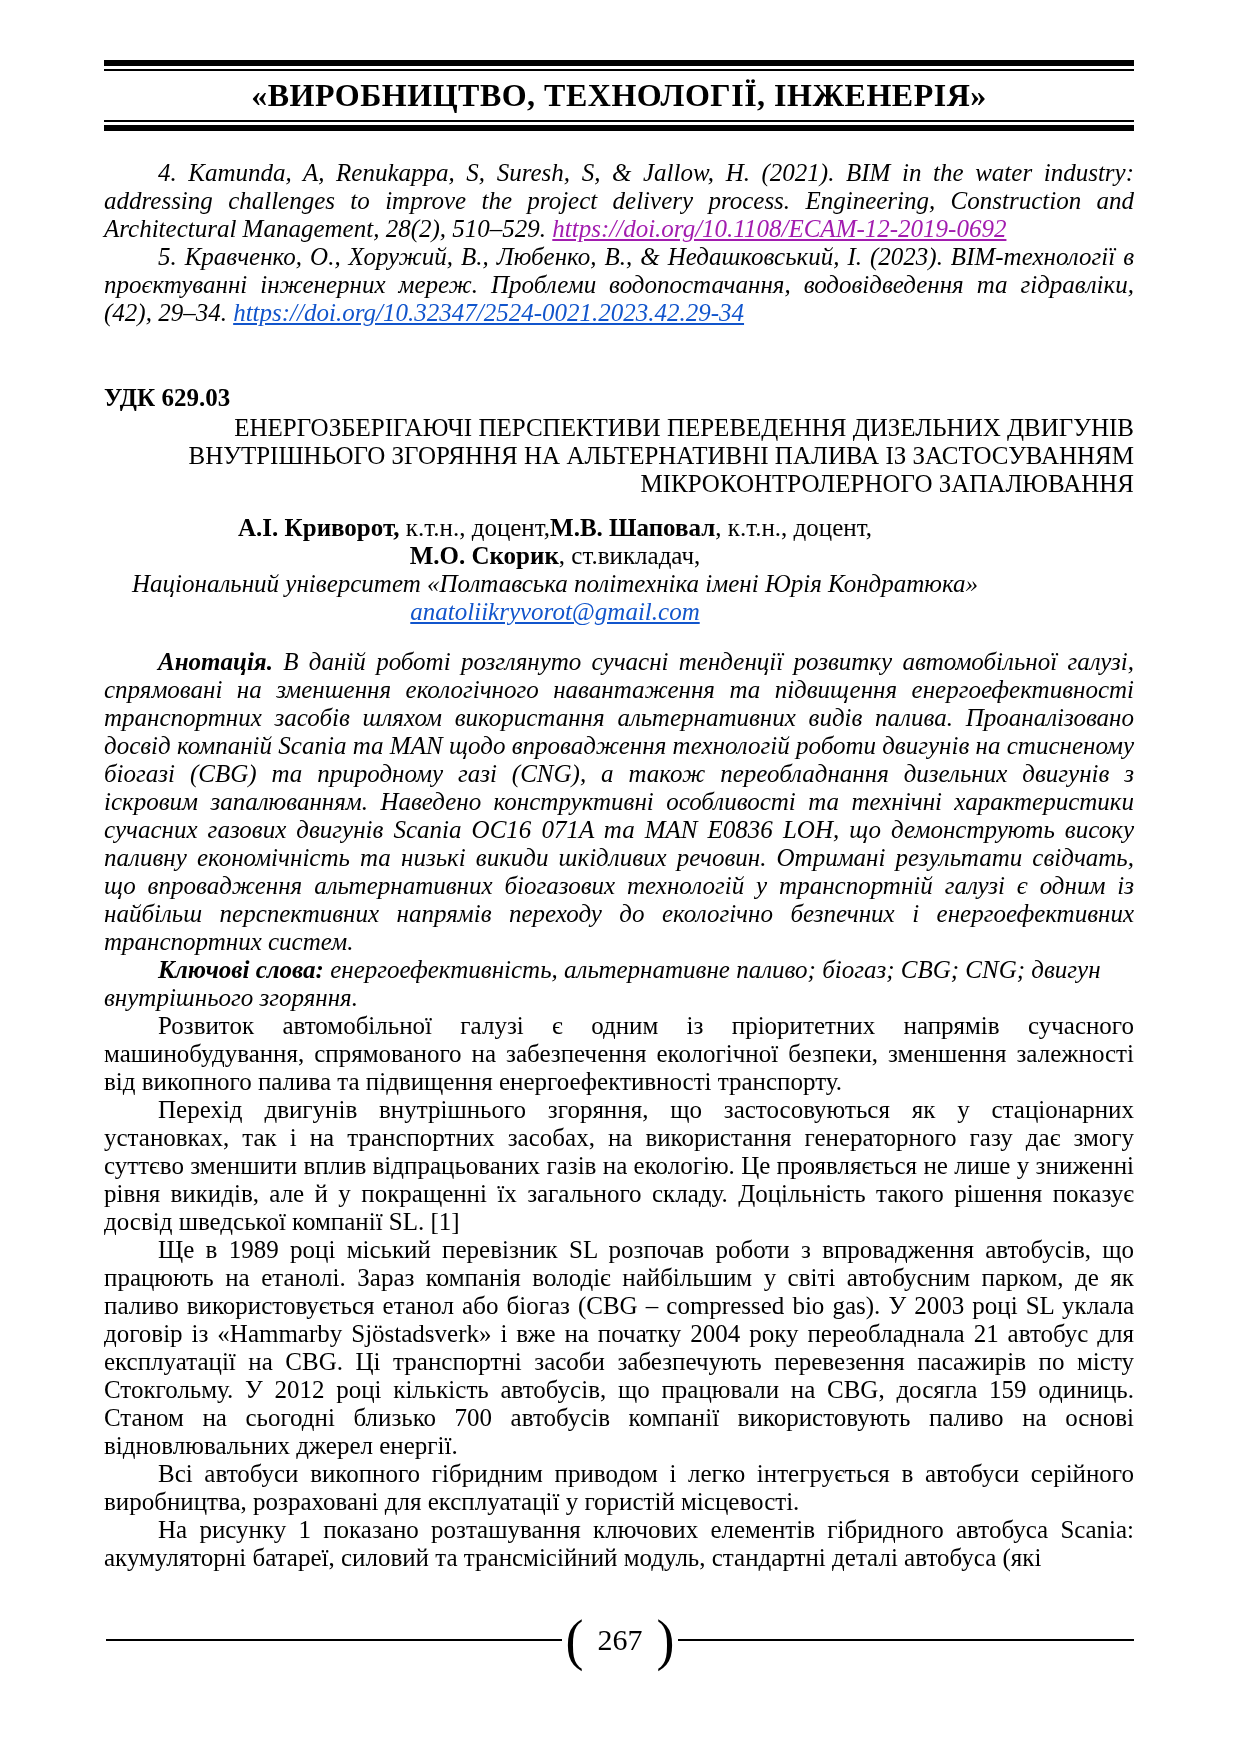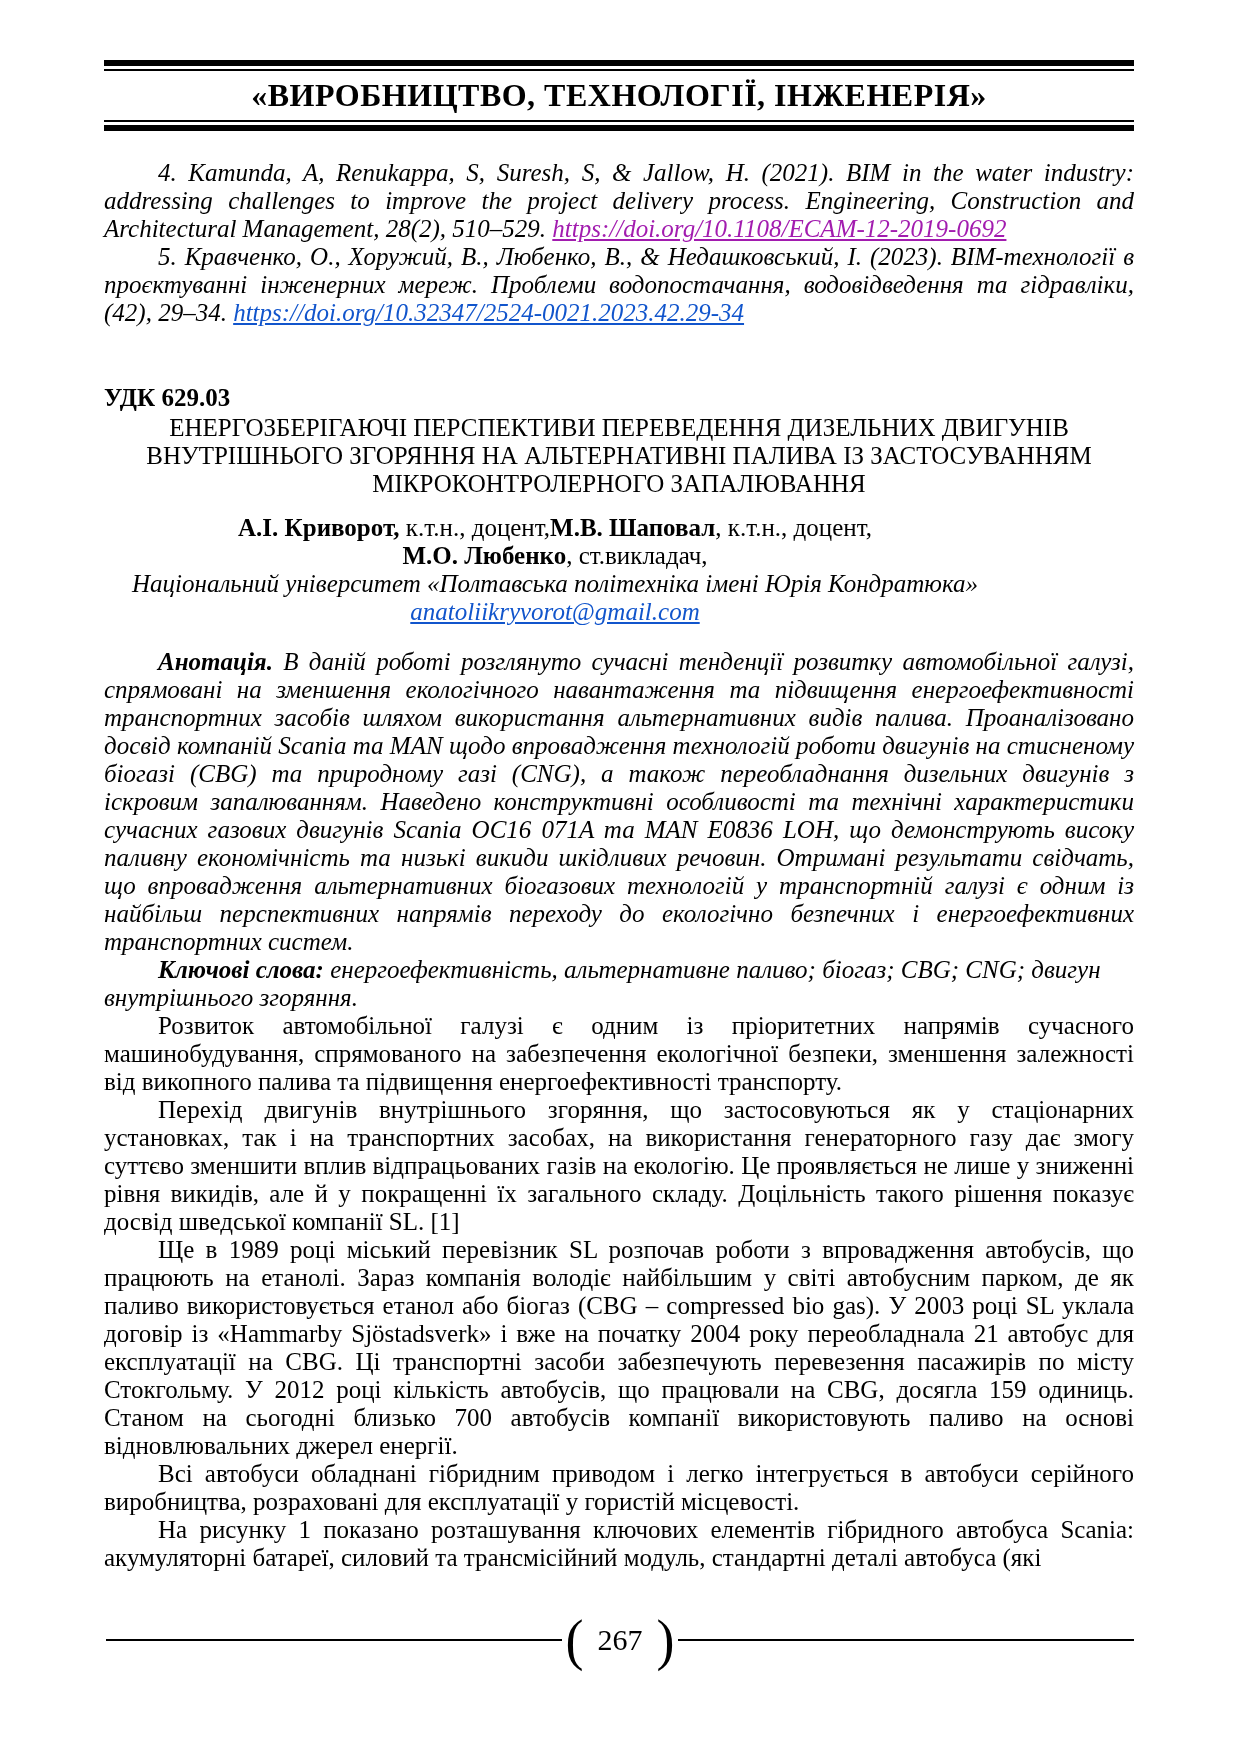--- a/index.html
+++ b/index.html
@@ -39,21 +39,21 @@
   .link {
     color:#1155CC;
     text-decoration:underline;
     cursor:pointer;
   }
   .udc { margin-top:57px; font-weight:bold; }
   .article-title {
     margin:2px 0 0 0;
     font-size:25px; line-height:28px;
     font-weight:normal;
-    text-align:center;
+    text-align:right;
   }
   .authors {
     margin-top:16px;
     text-align:center;
     padding-right:128px;
   }
   .b { font-weight:bold; }
   .i { font-style:italic; }
   .abstract {
     margin-top:22px;
@@ -106,33 +106,33 @@
     <p class="ref"><span>4. Kamunda, A, Renukappa, S, Suresh, S, &amp; Jallow, H. (2021). BIM in the water industry: addressing challenges to improve the project delivery process. Engineering, Construction and Architectural Management, 28(2), 510–529. </span><a class="link" style="color: #a21caf;">https://doi.org/10.1108/ECAM-12-2019-0692</a></p>
     <p class="ref"><span>5. Кравченко, О., Хоружий, В., Любенко, В., &amp; Недашковський, І. (2023). BIM-технології в проєктуванні інженерних мереж. Проблеми водопостачання, водовідведення та гідравліки, (42), 29–34. </span><a class="link" style="color: rgb(17, 85, 204);">https://doi.org/10.32347/2524-0021.2023.42.29-34</a></p>
   </section>
 
   <p class="udc">УДК 629.03</p>
 
   <h1 class="article-title">ЕНЕРГОЗБЕРІГАЮЧІ ПЕРСПЕКТИВИ ПЕРЕВЕДЕННЯ ДИЗЕЛЬНИХ ДВИГУНІВ ВНУТРІШНЬОГО ЗГОРЯННЯ НА АЛЬТЕРНАТИВНІ ПАЛИВА ІЗ ЗАСТОСУВАННЯМ МІКРОКОНТРОЛЕРНОГО ЗАПАЛЮВАННЯ</h1>
 
   <div class="authors">
     <p><span class="b">А.І. Криворот,</span><span> к.т.н., доцент,</span><span class="b">М.В. Шаповал</span><span>, к.т.н., доцент,</span></p>
-    <p><span class="b">М.О. Любенко</span><span>, ст.викладач,</span></p>
+    <p><span class="b">М.О. Скорик</span><span>, ст.викладач,</span></p>
     <p class="i">Національний університет «Полтавська політехніка імені Юрія Кондратюка»</p>
     <p><a class="link i" style="color: rgb(17, 85, 204);">anatoliikryvorot@gmail.com</a></p>
   </div>
 
   <p class="abstract"><span class="b">Анотація.</span><span> В даній роботі розглянуто сучасні тенденції розвитку автомобільної галузі, спрямовані на зменшення екологічного навантаження та підвищення енергоефективності транспортних засобів шляхом використання альтернативних видів палива. Проаналізовано досвід компаній Scania та MAN щодо впровадження технологій роботи двигунів на стисненому біогазі (CBG) та природному газі (CNG), а також переобладнання дизельних двигунів з іскровим запалюванням. Наведено конструктивні особливості та технічні характеристики сучасних газових двигунів Scania OC16 071A та MAN E0836 LOH, що демонструють високу паливну економічність та низькі викиди шкідливих речовин. Отримані результати свідчать, що впровадження альтернативних біогазових технологій у транспортній галузі є одним із найбільш перспективних напрямів переходу до екологічно безпечних і енергоефективних транспортних систем.</span></p>
 
   <p class="keywords"><span class="b">Ключові слова:</span><span> енергоефективність, альтернативне паливо; біогаз; CBG; CNG; двигун внутрішнього згоряння.</span></p>
 
   <p class="body-par">Розвиток автомобільної галузі є одним із пріоритетних напрямів сучасного машинобудування, спрямованого на забезпечення екологічної безпеки, зменшення залежності від викопного палива та підвищення енергоефективності транспорту.</p>
   <p class="body-par">Перехід двигунів внутрішнього згоряння, що застосовуються як у стаціонарних установках, так і на транспортних засобах, на використання генераторного газу дає змогу суттєво зменшити вплив відпрацьованих газів на екологію. Це проявляється не лише у зниженні рівня викидів, але й у покращенні їх загального складу. Доцільність такого рішення показує досвід шведської компанії SL. [1]</p>
   <p class="body-par">Ще в 1989 році міський перевізник SL розпочав роботи з впровадження автобусів, що працюють на етанолі. Зараз компанія володіє найбільшим у світі автобусним парком, де як паливо використовується етанол або біогаз (CBG – compressed bio gas). У 2003 році SL уклала договір із «Hammarby Sjöstadsverk» і вже на початку 2004 року переобладнала 21 автобус для експлуатації на CBG. Ці транспортні засоби забезпечують перевезення пасажирів по місту Стокгольму. У 2012 році кількість автобусів, що працювали на CBG, досягла 159 одиниць. Станом на сьогодні близько 700 автобусів компанії використовують паливо на основі відновлювальних джерел енергії.</p>
-  <p class="body-par">Всі автобуси обладнані гібридним приводом і легко інтегрується в автобуси серійного виробництва, розраховані для експлуатації у гористій місцевості.</p>
+  <p class="body-par">Всі автобуси викопного гібридним приводом і легко інтегрується в автобуси серійного виробництва, розраховані для експлуатації у гористій місцевості.</p>
   <p class="body-par">На рисунку 1 показано розташування ключових елементів гібридного автобуса Scania: акумуляторні батареї, силовий та трансмісійний модуль, стандартні деталі автобуса (які</p>
 
 </div>
 
 <footer class="page-footer">
   <div class="fline"></div>
   <span class="bracket">(</span>
   <span class="pagenum">267</span>
   <span class="bracket">)</span>
   <div class="fline"></div>

